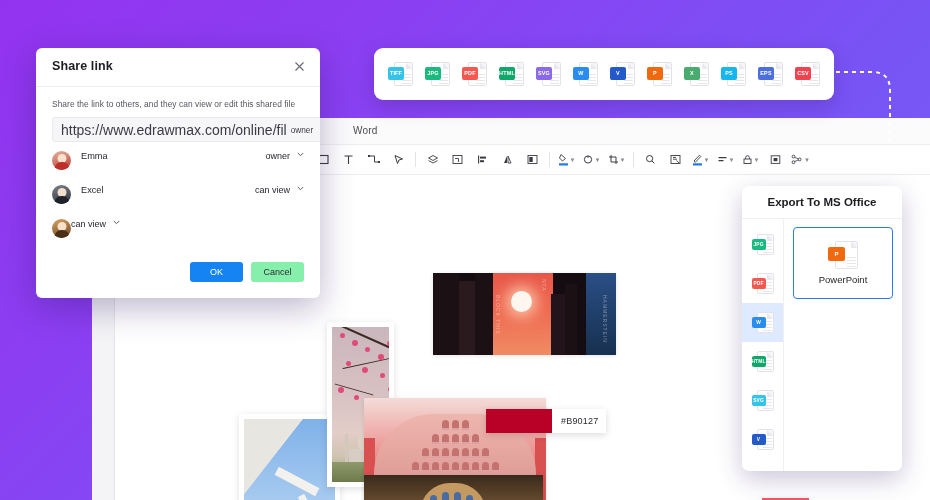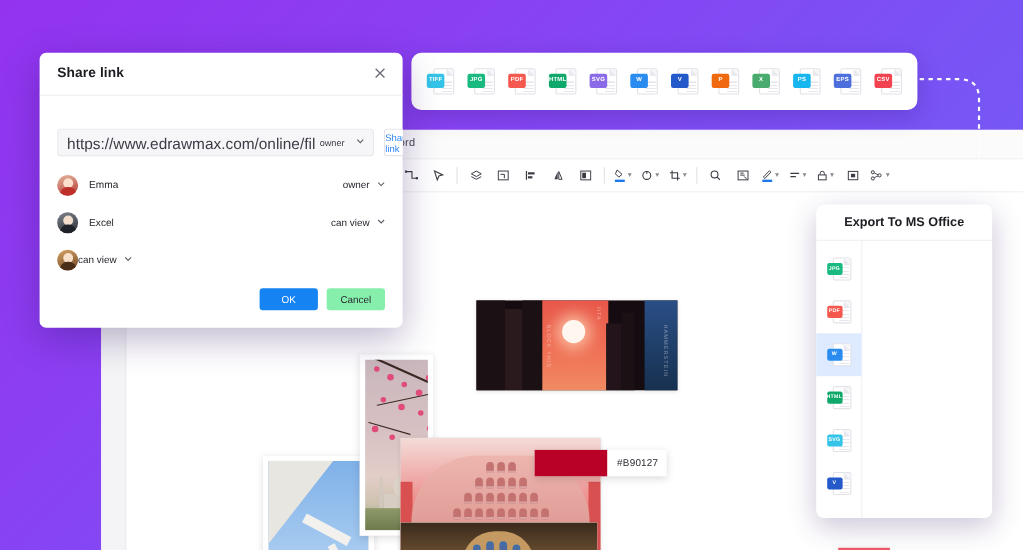--- a/index.html
+++ b/index.html
@@ -111,21 +111,21 @@
   .swatch-card { position:absolute; background:#fff; box-shadow:0 2px 7px rgba(0,0,0,.14);
     display:flex; align-items:center; }
   .sw-1 { left: 348px; top: 234px; height: 24px; padding-right: 8px; }
   .sw-1 .sw-color { width: 66px; height: 24px; }
   .sw-1 .sw-label { font-size: 9px; color:#2b2b33; padding-left:9px; letter-spacing:.2px; }
   .sw-2 { left: 624px; top: 323px; width: 47px; flex-direction: column; }
   .sw-2 .sw-color { width: 47px; height: 82px; }
 
   
   .share-dialog {
-    position:absolute; left:36px; top:48px; width:330px; height:250px;
+    position:absolute; left:36px; top:48px; width:284px; height:250px;
     background:#fff; border-radius:6px; box-shadow:0 10px 34px rgba(40,14,90,.30);
     overflow:hidden;
   }
   .sd-head { height:39px; border-bottom:1px solid #ededf1; position:relative; }
   .sd-title { position:absolute; left:16px; top:11px; font-size:12.5px; font-weight:bold; color:#1c1c22; letter-spacing:.1px; }
   .sd-close { position:absolute; right:13px; top:11px; width:15px; height:15px; color:#6d6d78; }
   .sd-sub { position:absolute; left:16px; top:51px; font-size:8.4px; color:#55555f; letter-spacing:.05px; }
   .sd-linkrow { position:absolute; left:16px; top:69px; right:16px; height:25px; display:flex; gap:9px; }
   .sd-input {
     flex:1; background:#f6f6f8; border:1px solid #eaeaee; border-radius:3px;
@@ -133,21 +133,21 @@
   }
   .sd-url { font-size:14px; color:#3b3b45; white-space:nowrap; overflow:hidden;
             text-overflow:clip; flex:1; }
   .sd-role { font-size:8.3px; color:#3b3b45; }
   .sd-copy {
     width:56px; background:#fff; border:1px solid #e4e4ea; border-radius:3px;
     display:flex; align-items:center; justify-content:center;
     font-size:8.6px; color:#2f86f6;
   }
   .sd-people { position:absolute; left:16px; top:103px; right:16px; }
-  .sd-person { height:34px; display:flex; align-items:center; }
+  .sd-person { height:34px; display:flex; }
   .avatar { width:19px; height:19px; border-radius:50%; overflow:hidden; position:relative; flex:0 0 auto; }
   .av-1 { background: linear-gradient(160deg,#e4b9a1,#b3352e); }
   .av-2 { background: linear-gradient(160deg,#7d838c,#2c2f36); }
   .av-3 { background: linear-gradient(160deg,#d8a463,#6b4323); }
   .av-face { position:absolute; left:50%; transform:translateX(-50%); top:3px;
              width:9px; height:9px; border-radius:50%; background:rgba(255,232,214,.92); }
   .av-body { position:absolute; left:50%; transform:translateX(-50%); bottom:0;
              width:15px; height:8px; border-radius:7px 7px 0 0; }
   .sd-name { font-size:9.2px; color:#26262e; margin-left:10px; flex:1; }
   .sd-perm { font-size:9px; color:#26262e; }
@@ -586,33 +586,42 @@
         </div>
         <div class="ep-side-item">
           <div class="fileicon fi-sm">
             <div class="fi-page"></div>
             <div class="fi-lines"></div>
             <div class="fi-badge" style="background:#2459c9">V</div>
           </div>
         </div>
       </div>
     <div class="ep-cards" id="ep-cards">
+        <div class="ep-card sel">
+          <div class="fileicon fi-md">
+            <div class="fi-page"></div>
+            <div class="fi-lines"></div>
+            <div class="fi-badge" style="background:#f0690f">P</div>
+          </div>
+          <div class="ep-card-label">PowerPoint</div>
+        </div>
       </div>
   </div>
 </div>
 
 <div class="share-dialog">
   <div class="sd-head">
     <div class="sd-title">Share link</div>
     <div class="sd-close">
       <svg width="15" height="15" viewBox="0 0 15 15">
           <path d="M3.5 3.5 11.5 11.5M11.5 3.5 3.5 11.5" stroke="currentColor" stroke-width="1.2"></path>
         </svg>
     </div>
   </div>
+  <div class="sd-sub">Share the link to others, and they can view or edit this shared file</div>
 
   <div class="sd-linkrow">
     <div class="sd-input">
       <span class="sd-url">https://www.edrawmax.com/online/fil</span>
       <span class="sd-role">owner</span>
       <span class="sd-perm-caret">
         <svg width="7" height="5" viewBox="0 0 7 5">
             <path d="M.8 1 3.5 3.7 6.2 1" fill="none" stroke="#5c5c66" stroke-width="1"></path>
           </svg>
       </span>

